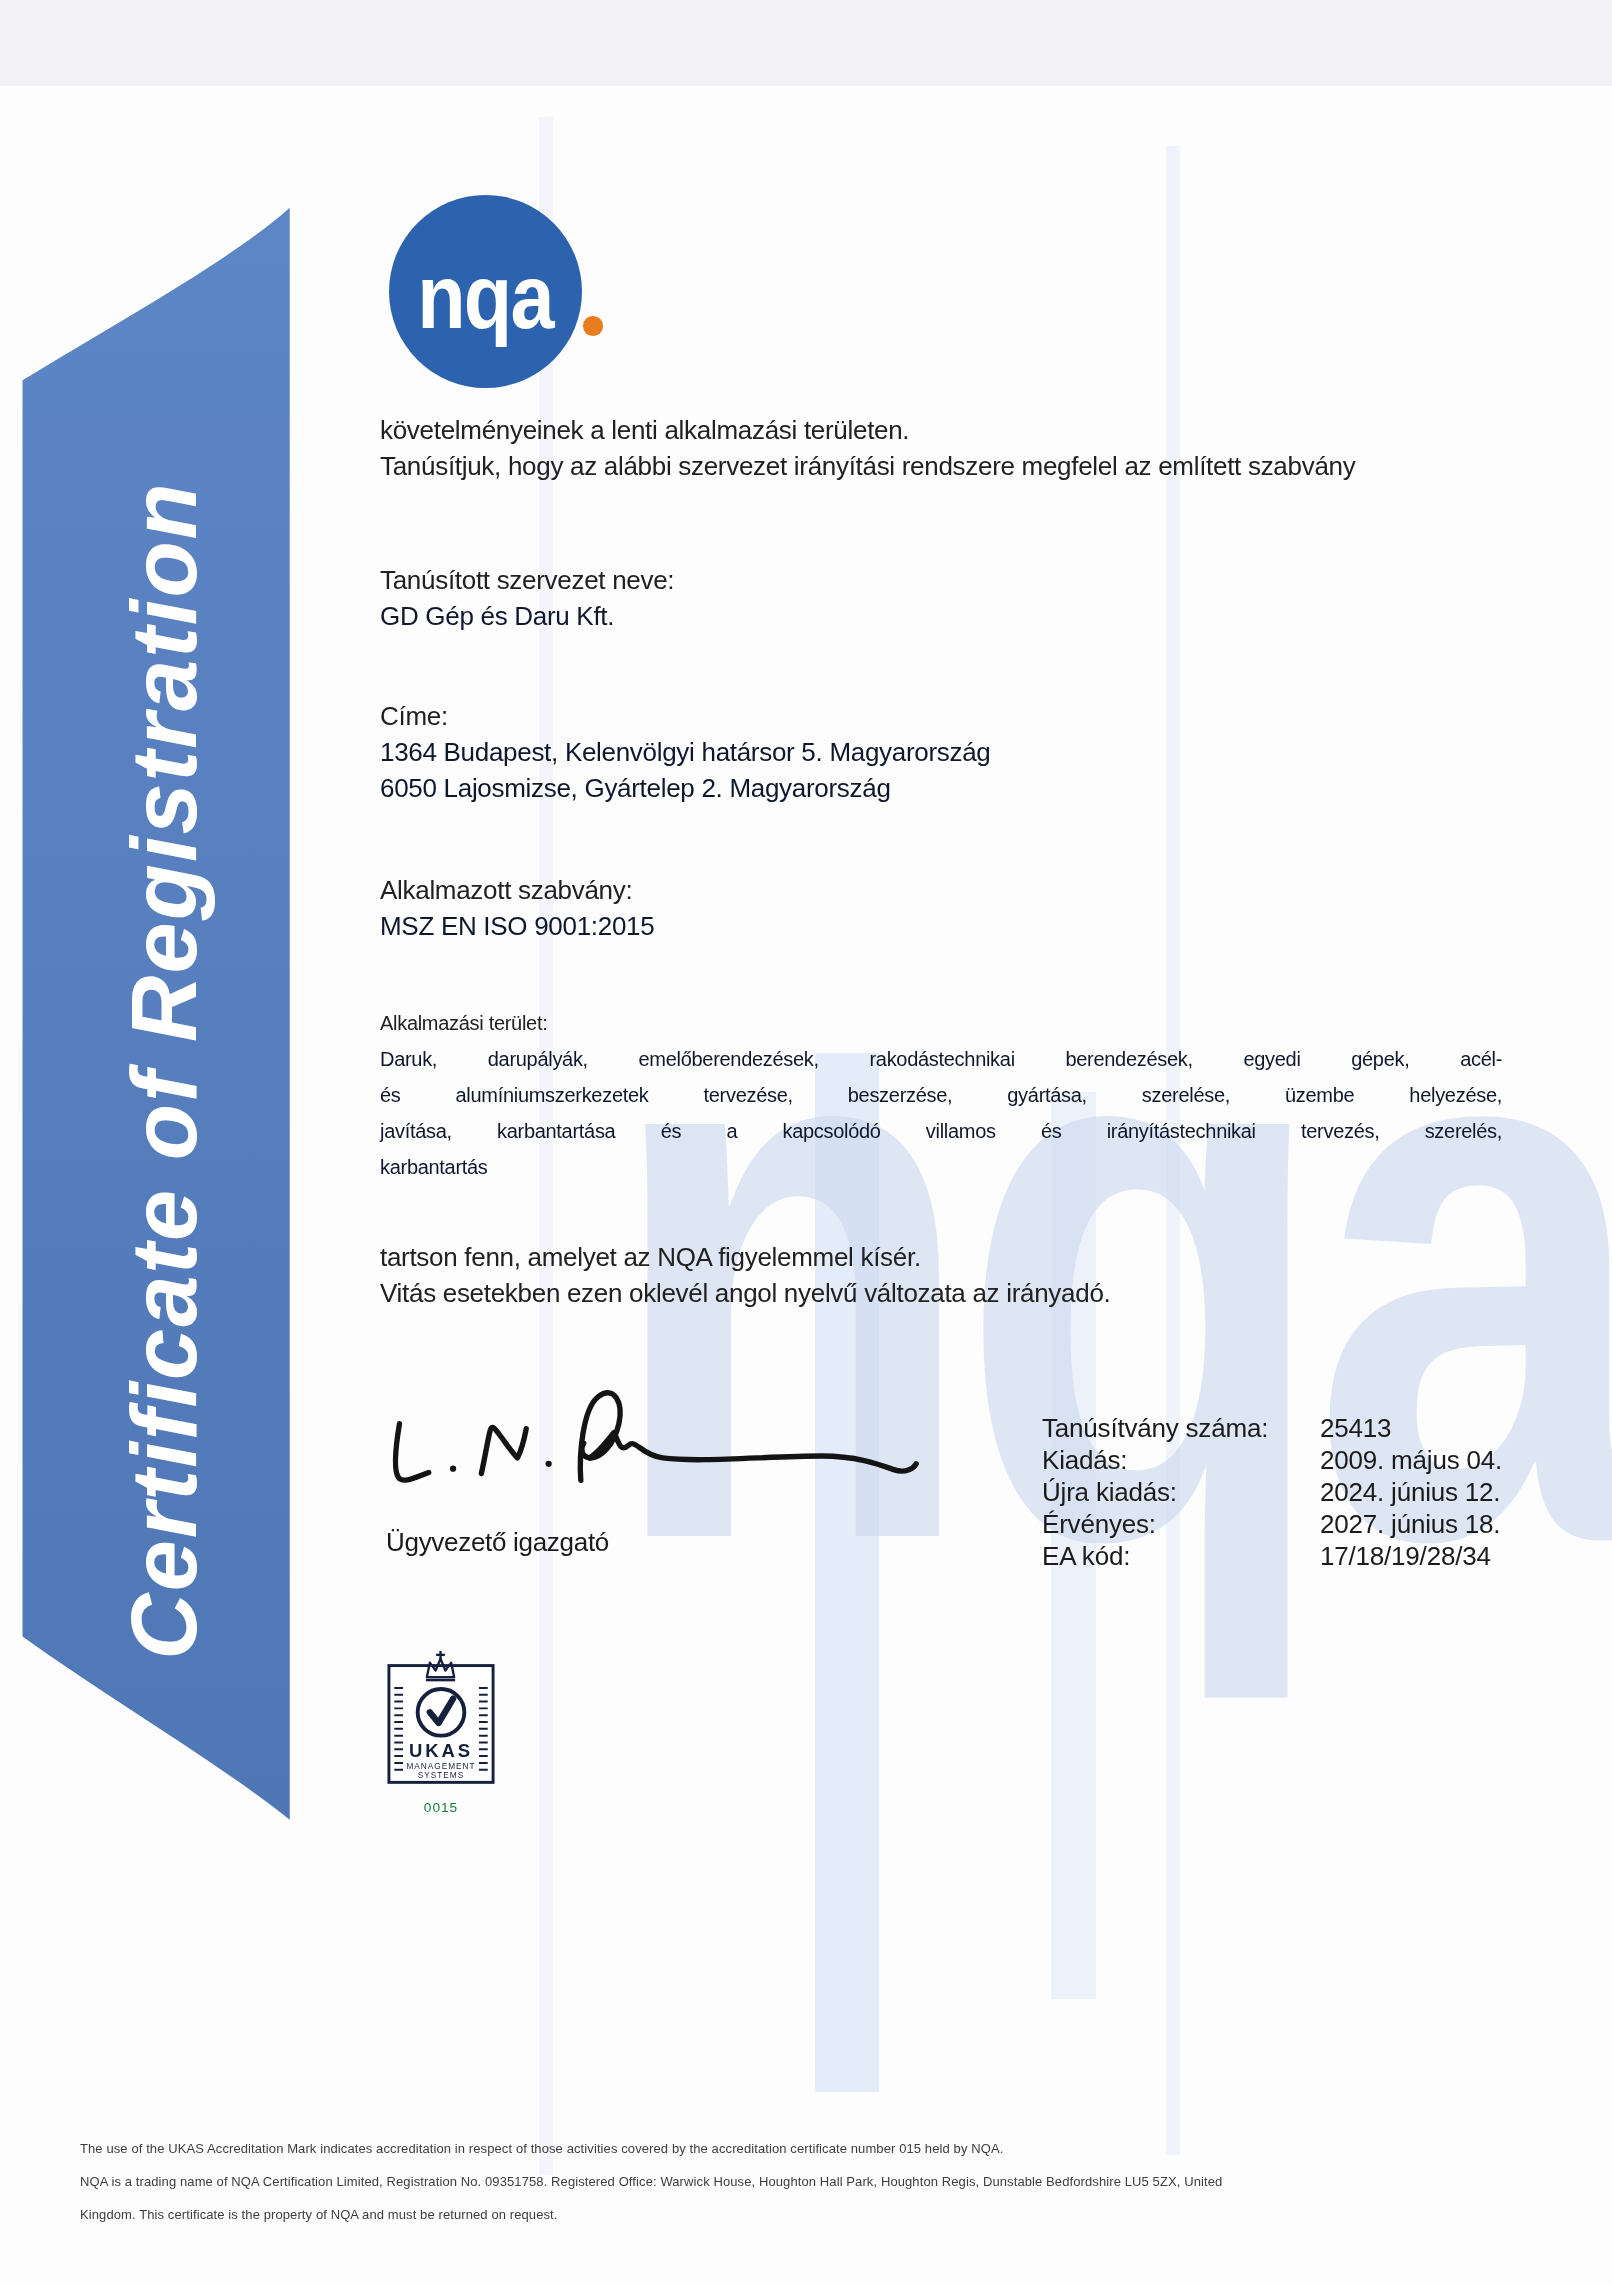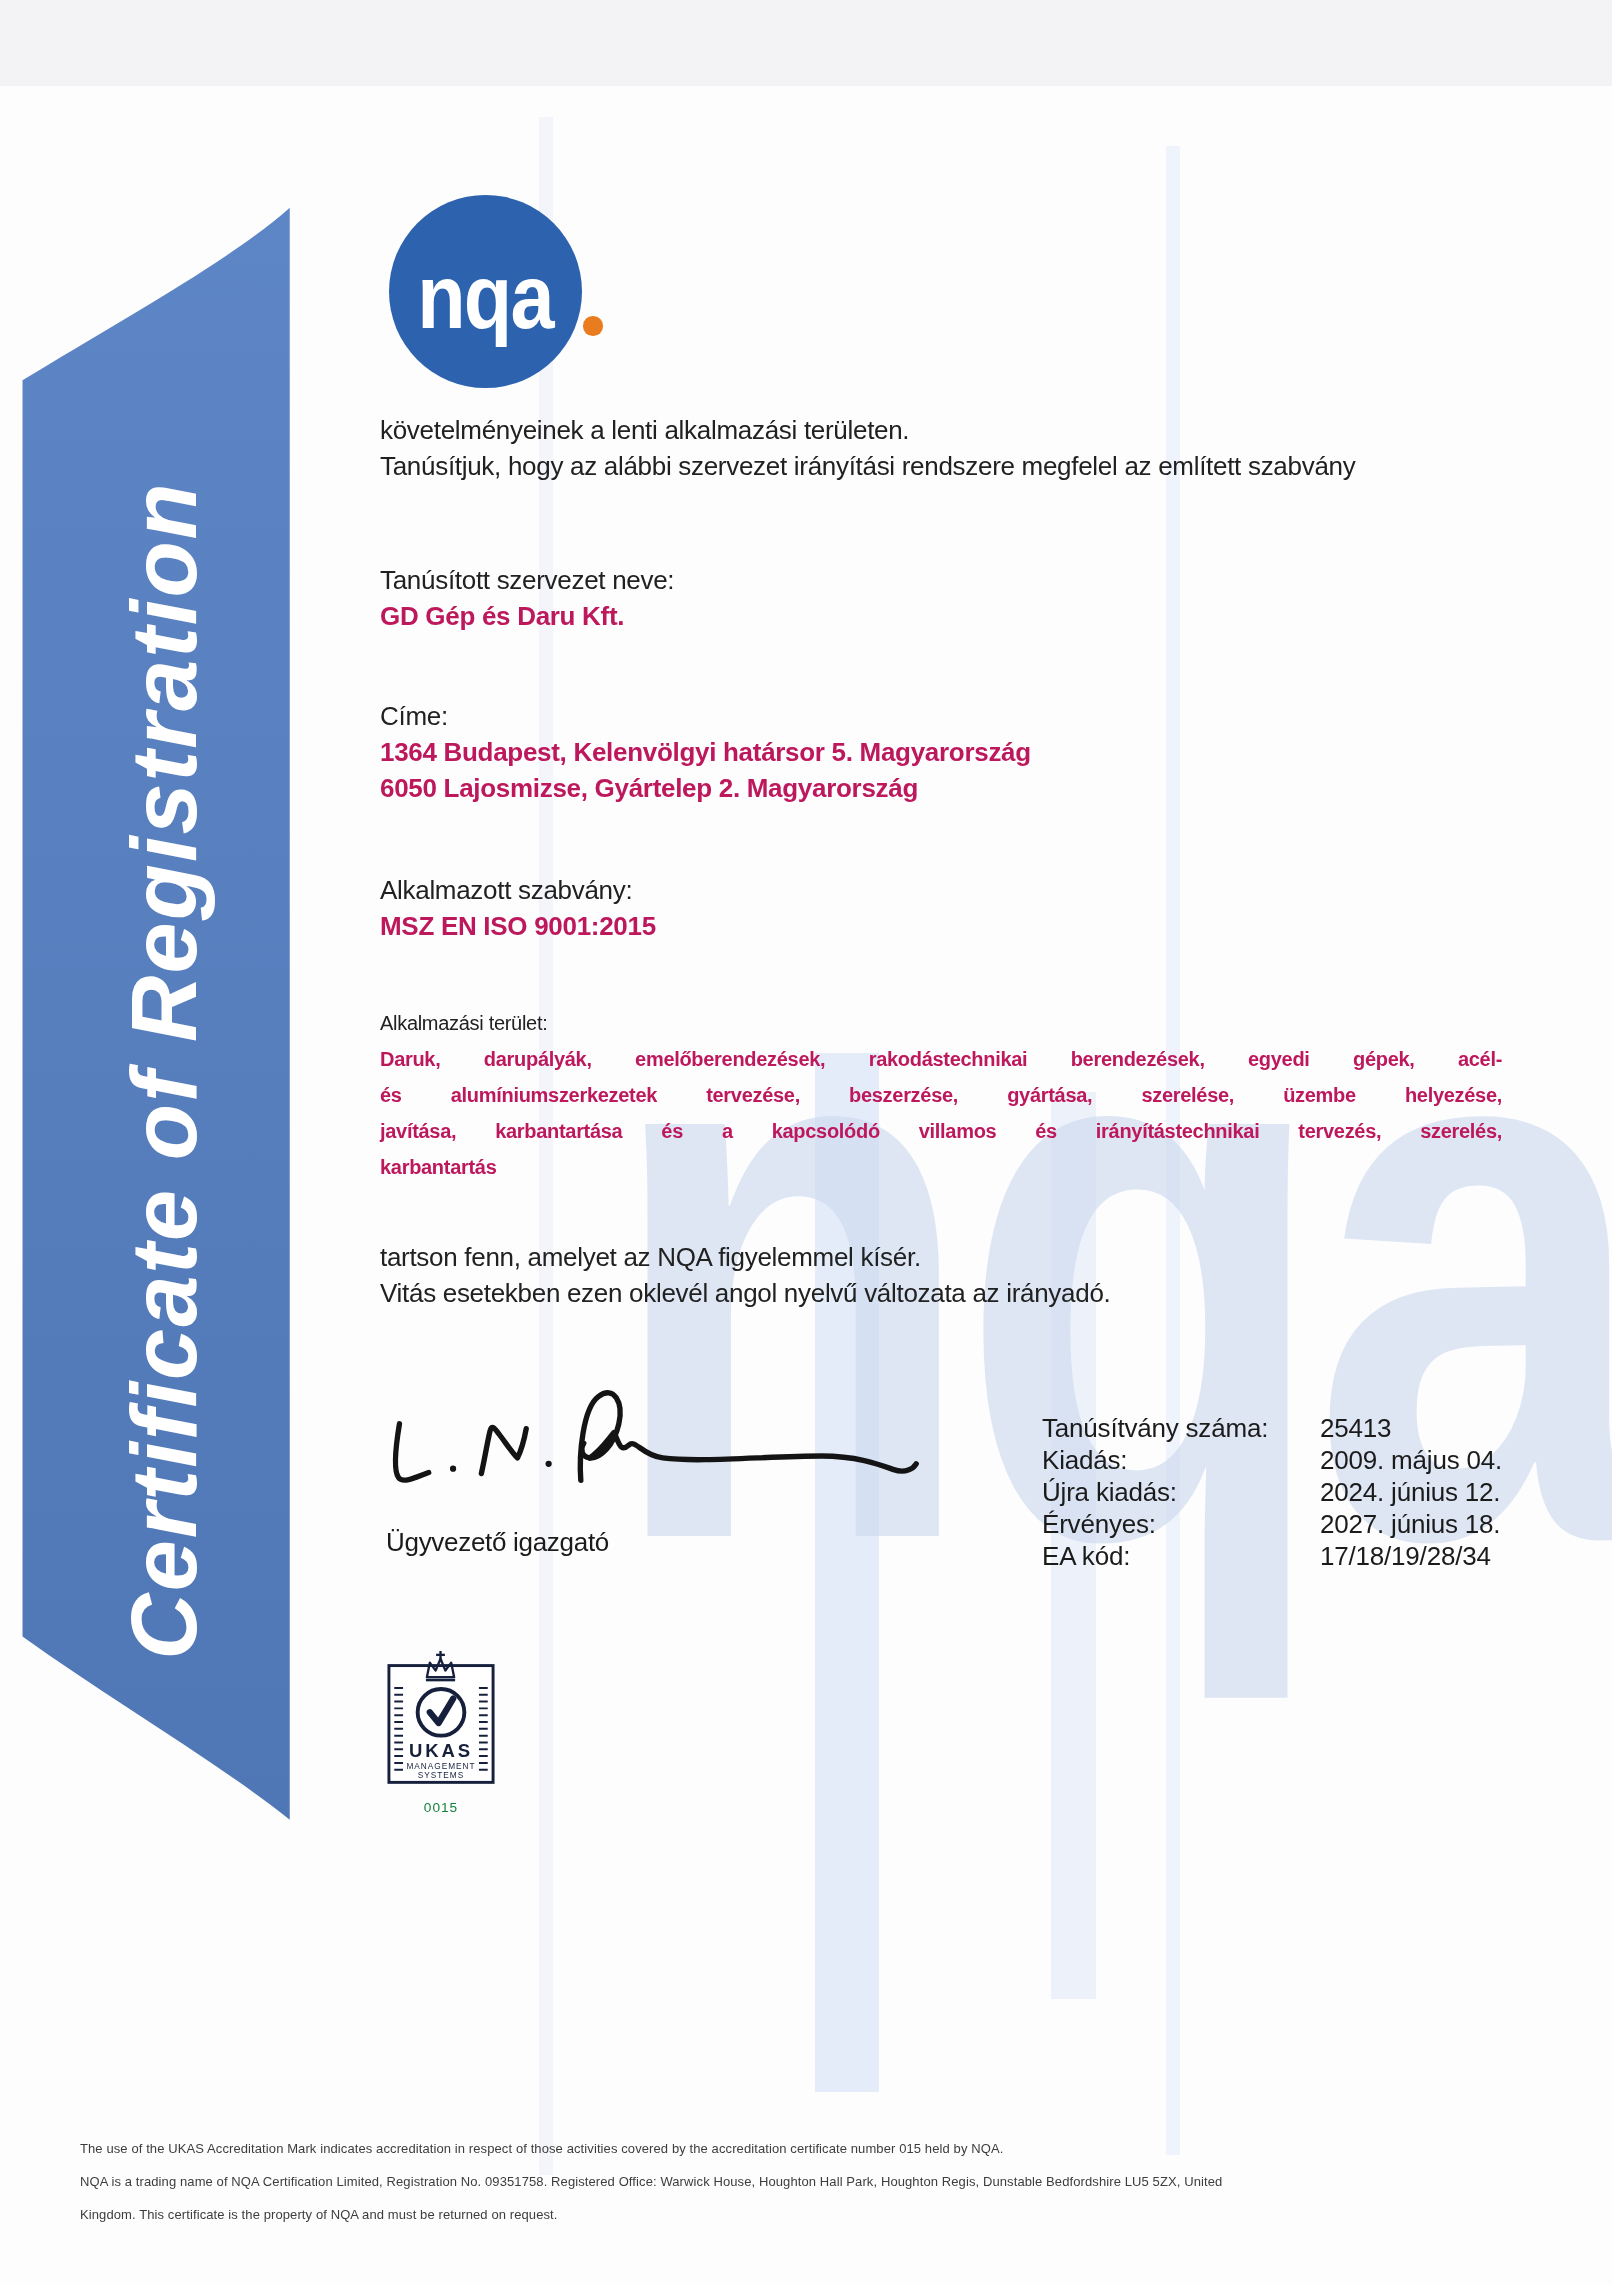--- a/index.html
+++ b/index.html
@@ -39,21 +39,21 @@
   .logo{position:absolute;left:389px;top:195px;width:193px;height:193px;border-radius:50%;
     background:#2d63ae;z-index:4;display:flex;align-items:center;justify-content:center;}
   .logo-text{color:#fff;font-weight:700;font-size:90px;letter-spacing:-2px;
     transform:scaleX(.88) translateY(5.9px);}
   .logo-dot{position:absolute;left:583px;top:316px;width:19.5px;height:19.5px;border-radius:50%;
     background:#e87c1e;z-index:4;}
 
   .content{position:absolute;left:0;top:0;width:1612px;height:2285px;z-index:5;}
   .tblock{position:absolute;left:380px;font-size:26px;line-height:36px;letter-spacing:-0.3px;color:#212121;}
   .tblock .line{white-space:nowrap;}
-  .bold{font-weight:700;color:#be185d;}
+  .bold{font-weight:400;color:#0f172a;}
   .just{width:1122px;text-align:justify;text-align-last:justify;white-space:normal;}
   .just-last{text-align-last:left;}
 
   
   .details{position:absolute;left:1042px;top:1412px;font-size:26px;line-height:32px;letter-spacing:-0.2px;}
   .details .row{display:flex;}
   .details .dlabel{width:278px;}
   .details .dvalue{white-space:nowrap;}
 
   .sig-svg{position:absolute;left:378px;top:1373px;z-index:5;}

